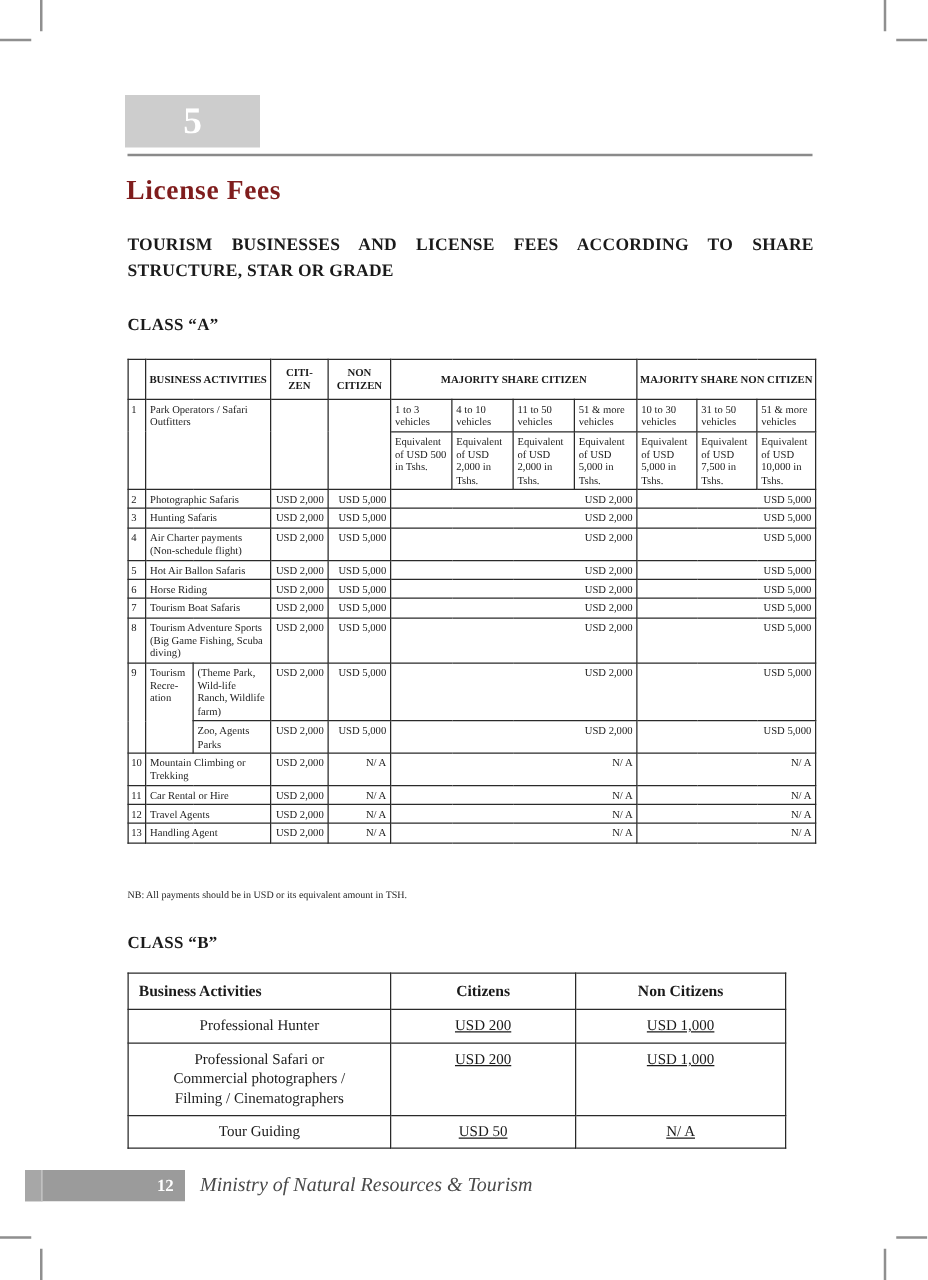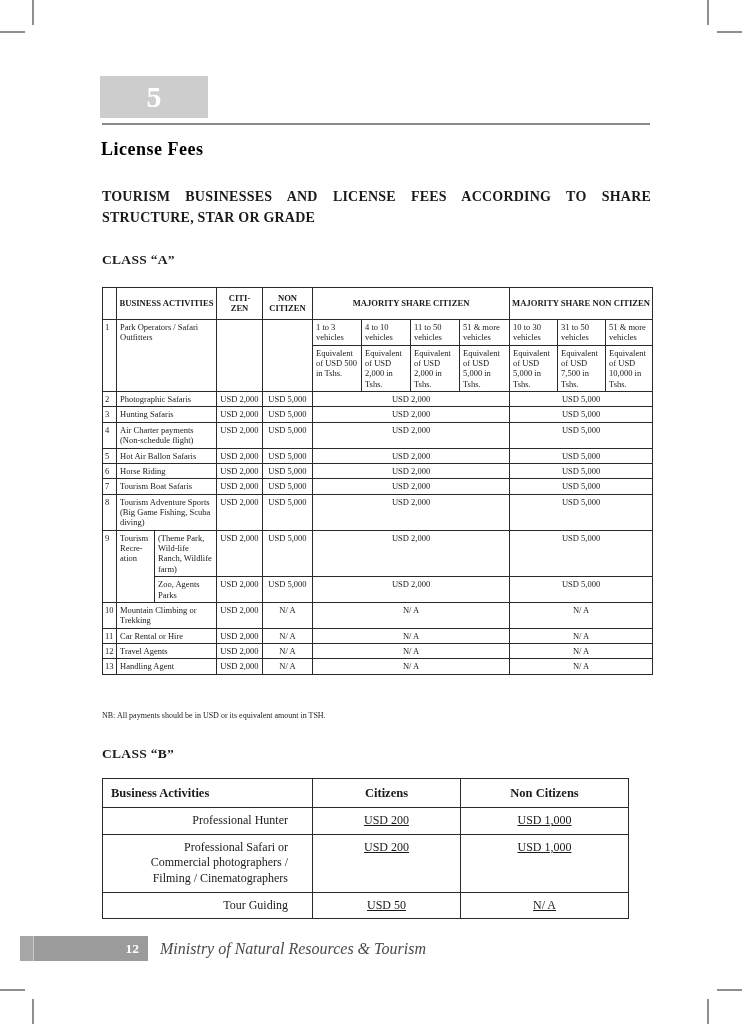--- a/index.html
+++ b/index.html
@@ -11,47 +11,47 @@
   .crop { position:absolute; background:#8f8f8f; }
   .crop.v { width:2px; height:25px; }
   .crop.h { width:25px; height:2px; }
 
   
   .chapter-box { position:absolute; left:100px; top:76px; width:108px; height:42px;
     background:#cdcdcd; display:flex; align-items:center; justify-content:center; }
   .chapter-box span { color:#ffffff; font-size:30px; font-weight:bold; }
   .header-rule { position:absolute; left:102px; top:123px; width:548px; height:2px; background:#8a8a8a; }
 
-  .page-title { position:absolute; left:101px; top:139px; font-size:18px; font-weight:bold;
-    color:#000000; letter-spacing:0.5px; }
+  .page-title { position:absolute; left:101px; top:139px; font-size:22px; font-weight:bold;
+    color:#7f1d1d; letter-spacing:0.5px; }
 
   .section-heading { position:absolute; left:102px; top:186px; width:549px;
     font-size:14px; font-weight:bold; color:#1a1a1a; line-height:1.5;
     text-align:justify; letter-spacing:0.2px; }
 
   .class-heading { position:absolute; left:102px; font-size:13.5px; font-weight:bold;
     color:#1a1a1a; letter-spacing:0.3px; }
   .class-a-heading { top:252px;font-family:Liberation Serif, serif; }
   .class-b-heading { top:746px; }
 
   
   table { border-collapse:collapse; table-layout:fixed; }
   .class-a { position:absolute; left:102px; top:287px; width:549px;
     font-size:8.5px; line-height:1.22; color:#1a1a1a; }
   .class-a th, .class-a td { border:1px solid #2a2a2a; vertical-align:top; padding:2px 3px; }
   .class-a th { text-align:center; vertical-align:middle; padding:5px 2px; font-size:8.6px; }
   .class-a .th-citizen { white-space:pre-line; }
   .class-a td.num { padding:2px 1px 2px 2px; }
-  .class-a td.fee, .class-a td.fee-span { text-align:center; }
+  .class-a td.fee, .class-a td.fee-span { text-align:right; }
   .class-b { position:absolute; left:102px; top:778px; width:526px; font-size:12px;
     color:#1a1a1a; line-height:1.3; }
   .class-b th, .class-b td { border:1.5px solid #2a2a2a; vertical-align:top; }
   .class-b th { font-weight:bold; padding:6px 8px; font-size:12.5px; }
   .class-b th.left { text-align:left; }
-  .class-b td.act { text-align:right; padding:5px 24px; }
+  .class-b td.act { text-align:center; padding:5px 24px; }
   .class-b td.act .wrap { display:block; max-width:170px; }
   .class-b td.fee { text-align:center; padding:5px 4px;text-decoration:underline; }
 
   .nb-note { position:absolute; left:102px; top:711px; font-size:8px; color:#222222; }
 
   
   .footer-bar { position:absolute; left:20px; top:936px; width:128px; height:25px;
     background:#9b9b9b; display:flex; align-items:center; justify-content:flex-end; }
   .footer-bar .cap { position:absolute; left:0; top:0; width:14px; height:100%;
     background:#a7a7a7; border-right:1px solid #c9c9c9; }

